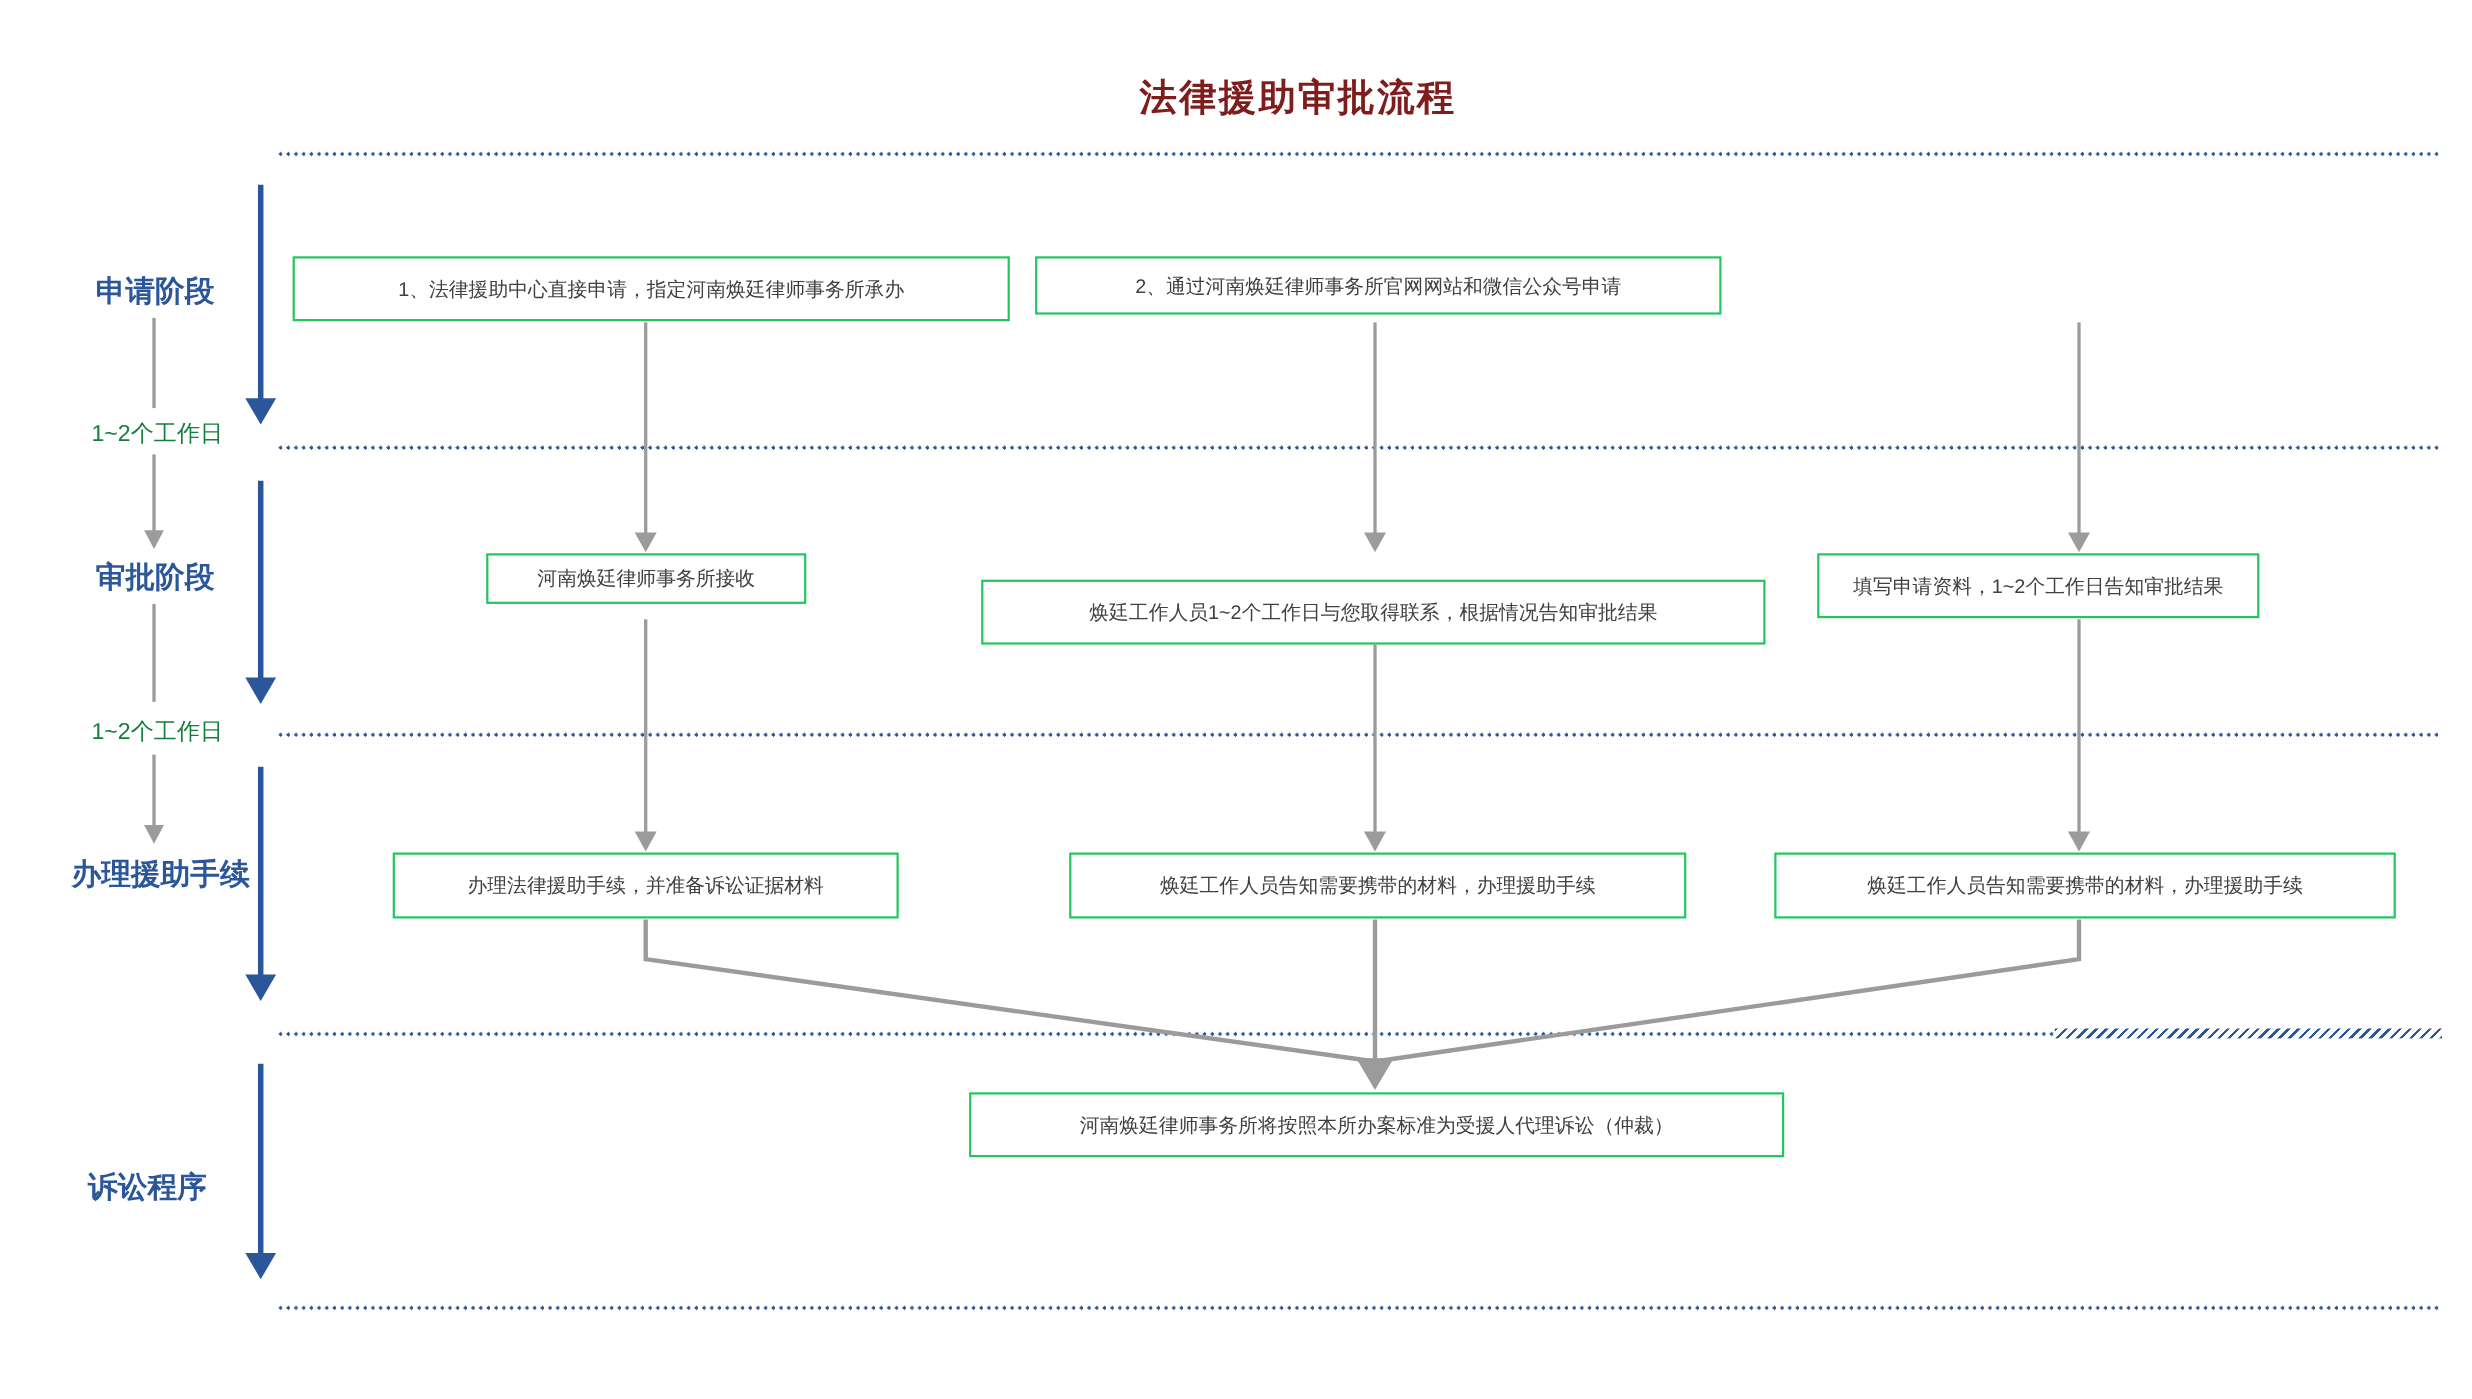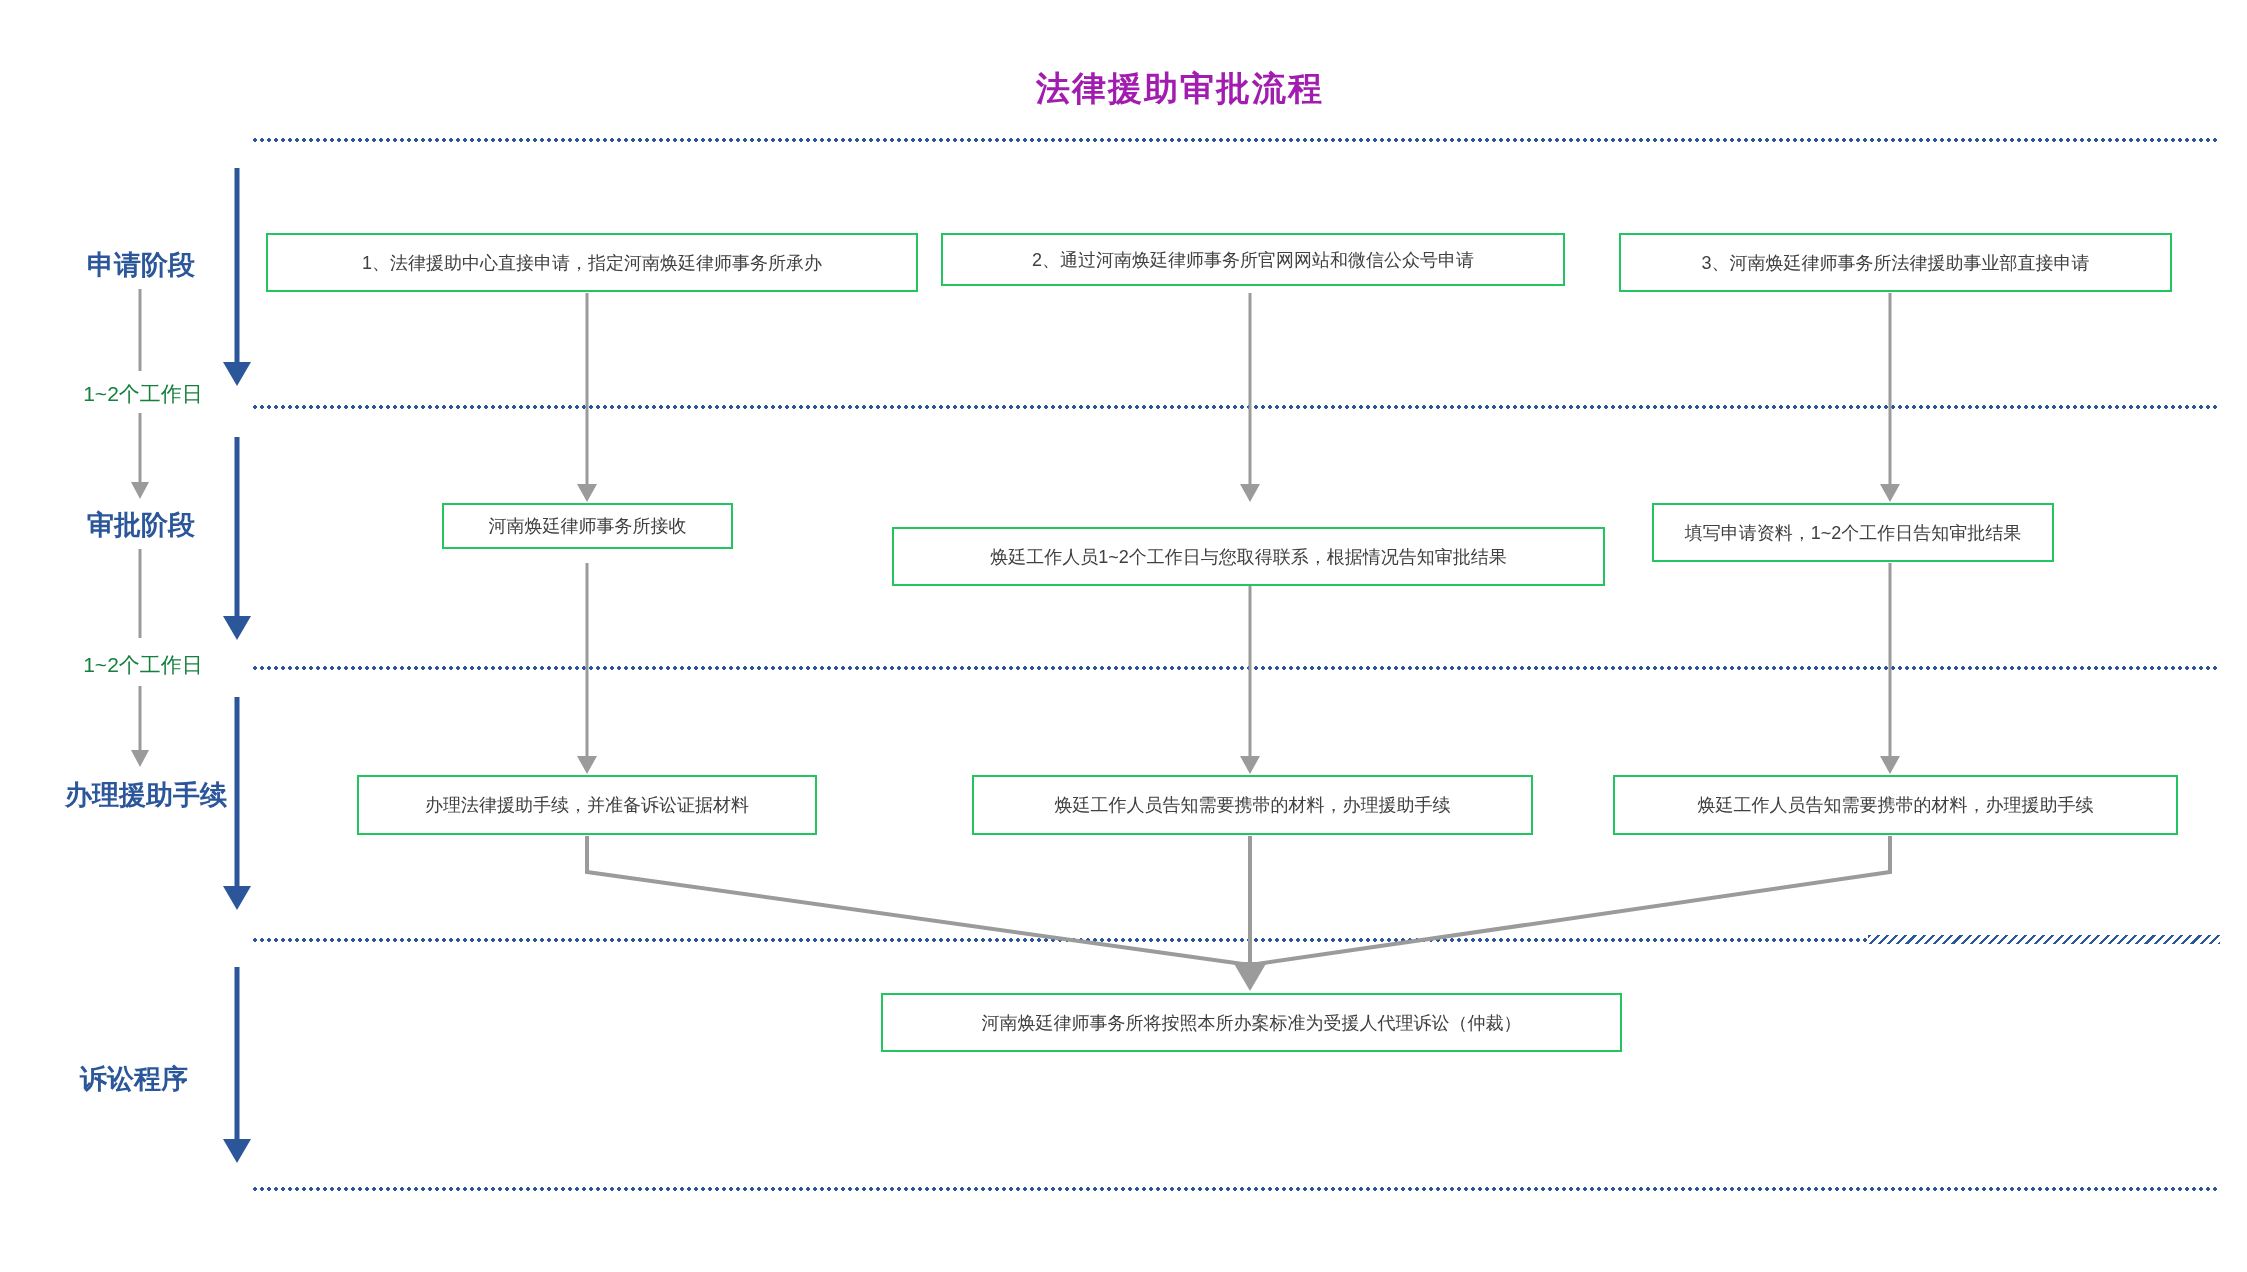--- a/index.html
+++ b/index.html
@@ -1,19 +1,19 @@
 <!DOCTYPE html>
 <html><head>
 <meta charset="utf-8">
 <style>
   html,body{margin:0;padding:0;background:#ffffff;}
   body{font-family:"Liberation Sans","DejaVu Sans",sans-serif;}
   .canvas{position:relative;width:2247px;height:1272px;background:#ffffff;overflow:hidden;}
   .page-title{position:absolute;left:880px;top:66px;width:600px;text-align:center;
-    font-size:34px;font-weight:bold;color:#a21caf;letter-spacing:2px;}
+    font-size:34px;font-weight:bold;color:#7f1d1d;letter-spacing:2px;}
   .dotline{position:absolute;height:4px;
     background-image:radial-gradient(circle at 2px 2px,#2b579a 1.6px,transparent 1.7px);
     background-size:7px 4px;background-repeat:repeat-x;}
   .hatchline{position:absolute;height:9px;
     background-image:repeating-linear-gradient(135deg,#2b579a 0 2.2px,transparent 2.2px 6.5px);}
   .svg-layer{position:absolute;left:0;top:0;}
   .stage-label{position:absolute;transform:translateX(-50%);color:#2b579a;
     font-size:27px;font-weight:bold;white-space:nowrap;}
   .duration-label{position:absolute;transform:translateX(-50%);color:#15803d;
     font-size:21px;white-space:nowrap;}
@@ -109,21 +109,20 @@
 
   <div class="stage-label" style="left:141px;top:247px;">申请阶段</div>
   <div class="duration-label" style="left:143px;top:380px;">1~2个工作日</div>
   <div class="stage-label" style="left:141px;top:507px;">审批阶段</div>
   <div class="duration-label" style="left:143px;top:651px;">1~2个工作日</div>
   <div class="stage-label" style="left:146px;top:777px;">办理援助手续</div>
   <div class="stage-label" style="left:134px;top:1061px;">诉讼程序</div>
 
   <div class="flow-box" style="left:266px;top:233px;width:652px;height:59px;">1、法律援助中心直接申请，指定河南焕廷律师事务所承办</div>
   <div class="flow-box" style="left:941px;top:233px;width:624px;height:53px;">2、通过河南焕廷律师事务所官网网站和微信公众号申请</div>
-  <div class="flow-box" style="left:1619px;top:233px;width:553px;height:59px;">3、河南焕廷律师事务所法律援助事业部直接申请</div>
 
   <div class="flow-box" style="left:442px;top:503px;width:291px;height:46px;">河南焕廷律师事务所接收</div>
   <div class="flow-box" style="left:892px;top:503px;width:713px;height:59px;margin-top:24px;">焕廷工作人员1~2个工作日与您取得联系，根据情况告知审批结果</div>
   <div class="flow-box" style="left:1652px;top:503px;width:402px;height:59px;">填写申请资料，1~2个工作日告知审批结果</div>
 
   <div class="flow-box" style="left:357px;top:775px;width:460px;height:60px;">办理法律援助手续，并准备诉讼证据材料</div>
   <div class="flow-box" style="left:972px;top:775px;width:561px;height:60px;">焕廷工作人员告知需要携带的材料，办理援助手续</div>
   <div class="flow-box" style="left:1613px;top:775px;width:565px;height:60px;">焕廷工作人员告知需要携带的材料，办理援助手续</div>
 
   <div class="flow-box" style="left:881px;top:993px;width:741px;height:59px;">河南焕廷律师事务所将按照本所办案标准为受援人代理诉讼（仲裁）</div>

